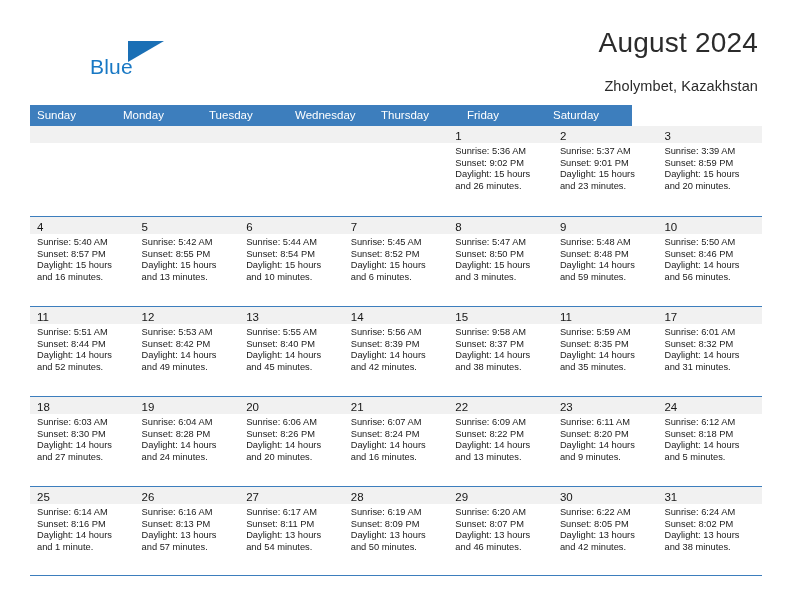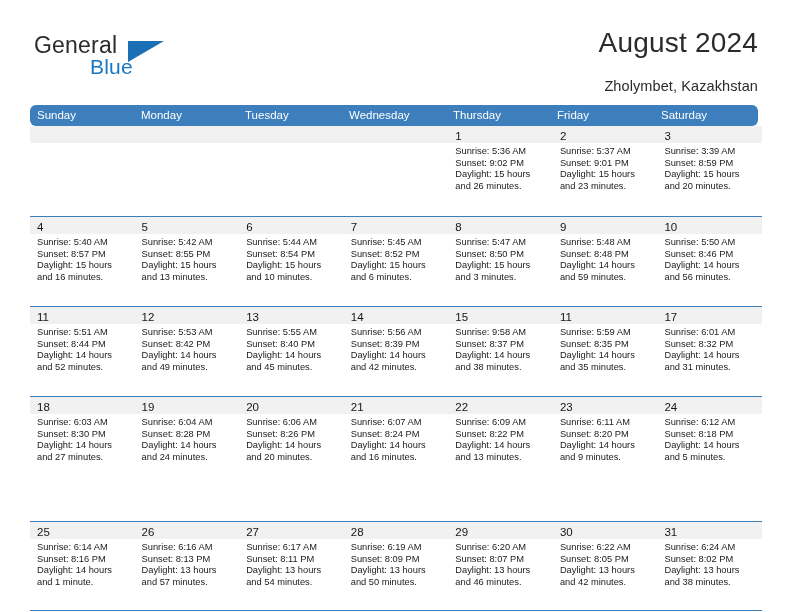--- a/index.html
+++ b/index.html
@@ -87,24 +87,23 @@
 
   
   .calendar {
     position: absolute;
     left: 30px;
     top: 105px;
     width: 732px;
   }
   .dow-row {
     display: flex;
-    width: 728px;
+    width: 602px;
     height: 21px;
     background: #3d7ebd;
-    border-radius: 6px;
   }
   .dow {
     flex: 1 1 0;
     color: #ffffff;
     font-size: 11.5px;
     line-height: 21px;
     padding-left: 7px;
     box-sizing: border-box;
     white-space: nowrap;
   }
@@ -114,21 +113,20 @@
     width: 732px;
     height: 90px;
     border-top: 1px solid #3d7ebd;
     box-sizing: border-box;
   }
   .week:first-of-type {
     border-top: none;
   }
   .week.last {
     border-bottom: 1px solid #3d7ebd;
-    margin-top: 35px;
   }
   .cell {
     flex: 1 1 0;
     width: 104.57px;
     box-sizing: border-box;
     background: #ffffff;
     position: relative;
     overflow: hidden;
   }
   .cell .datebar {
@@ -157,21 +155,20 @@
   }
 </style>
 </head>
 <body>
 
 <div class="page">
 
   <div class="header">
 
     <div class="logo">
-      <span class="logo-general">General</span>
       <span class="logo-tri"></span>
       <span class="logo-blue">Blue</span>
     </div>
 
     <div class="title-block">
       <div class="cal-title">August 2024</div>
       <div class="cal-location">Zholymbet, Kazakhstan</div>
     </div>
 
   </div>

